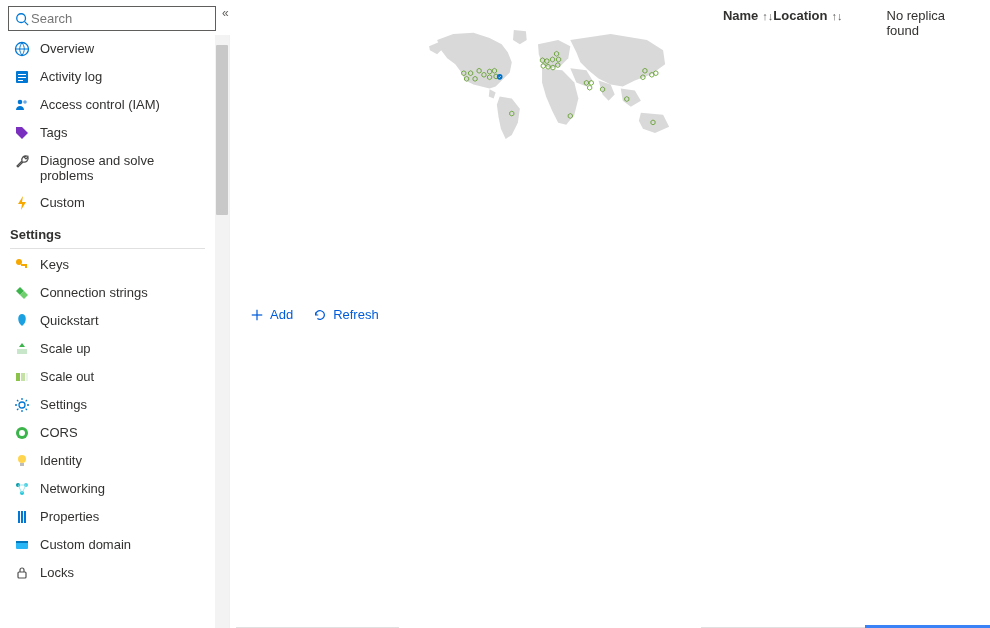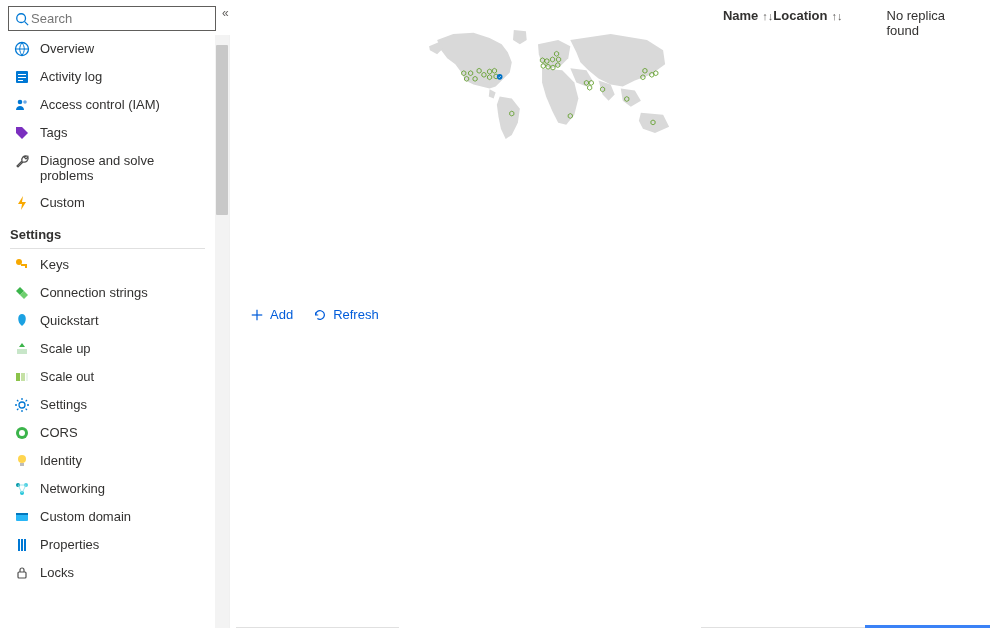--- a/index.html
+++ b/index.html
@@ -185,35 +185,35 @@
                 <circle cx="12" cy="4" r="2" fill="#4dd0e1"></circle>
                 <circle cx="8" cy="12" r="2" fill="#26c6da"></circle>
                 <path d="M4 4L12 4L8 12z" fill="none" stroke="#80deea" stroke-width="0.8"></path>
               </svg>
             </span>
             <span>Networking</span>
           </div>
         <div class="nav-item">
             <span class="nav-icon">
               <svg width="16" height="16" viewBox="0 0 16 16">
-                <rect x="2" y="4" width="12" height="8" rx="1" fill="#29b6f6"></rect>
-                <rect x="2" y="4" width="12" height="2" fill="#0277bd"></rect>
-              </svg>
-            </span>
-            <span>Custom domain</span>
-          </div>
-        <div class="nav-item">
-            <span class="nav-icon">
-              <svg width="16" height="16" viewBox="0 0 16 16">
                 <rect x="4" y="2" width="2" height="12" fill="#0078d4"></rect>
                 <rect x="7" y="2" width="2" height="12" fill="#0078d4"></rect>
                 <rect x="10" y="2" width="2" height="12" fill="#0078d4"></rect>
               </svg>
             </span>
             <span>Properties</span>
+          </div>
+        <div class="nav-item">
+            <span class="nav-icon">
+              <svg width="16" height="16" viewBox="0 0 16 16">
+                <rect x="2" y="4" width="12" height="8" rx="1" fill="#29b6f6"></rect>
+                <rect x="2" y="4" width="12" height="2" fill="#0277bd"></rect>
+              </svg>
+            </span>
+            <span>Custom domain</span>
           </div>
         <div class="nav-item">
             <span class="nav-icon">
               <svg width="16" height="16" viewBox="0 0 16 16">
                 <rect x="4" y="7" width="8" height="6" rx="1" fill="none" stroke="#505050" stroke-width="1.2"></rect>
                 <path d="M6 7V5a2 2 0 0 1 4 0v2" fill="none" stroke="#505050" stroke-width="1.2"></path>
               </svg>
             </span>
             <span>Locks</span>
           </div>

